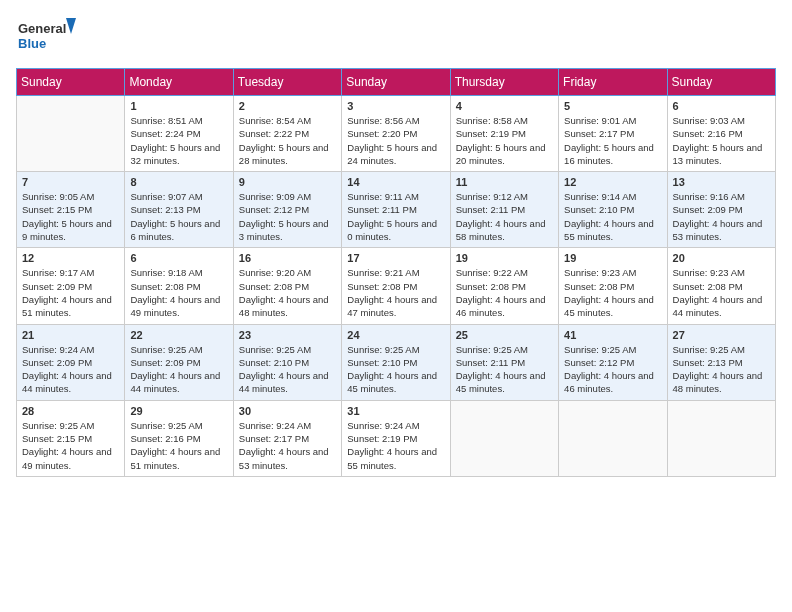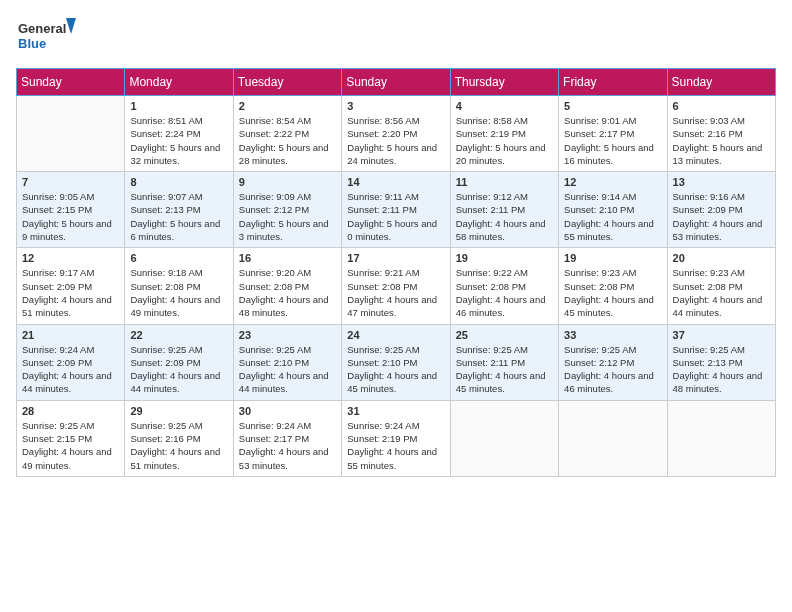--- a/index.html
+++ b/index.html
@@ -204,25 +204,25 @@
         </td>
         <td>
           <div class="day-num">24</div>
           <div class="day-detail">Sunrise: 9:25 AM<br>Sunset: 2:10 PM<br>Daylight: 4 hours and 45 minutes.</div>
         </td>
         <td>
           <div class="day-num">25</div>
           <div class="day-detail">Sunrise: 9:25 AM<br>Sunset: 2:11 PM<br>Daylight: 4 hours and 45 minutes.</div>
         </td>
         <td>
-          <div class="day-num">33</div>
+          <div class="day-num">41</div>
           <div class="day-detail">Sunrise: 9:25 AM<br>Sunset: 2:12 PM<br>Daylight: 4 hours and 46 minutes.</div>
         </td>
         <td>
-          <div class="day-num">37</div>
+          <div class="day-num">27</div>
           <div class="day-detail">Sunrise: 9:25 AM<br>Sunset: 2:13 PM<br>Daylight: 4 hours and 48 minutes.</div>
         </td>
       </tr>
       <tr>
         <td>
           <div class="day-num">28</div>
           <div class="day-detail">Sunrise: 9:25 AM<br>Sunset: 2:15 PM<br>Daylight: 4 hours and 49 minutes.</div>
         </td>
         <td>
           <div class="day-num">29</div>

